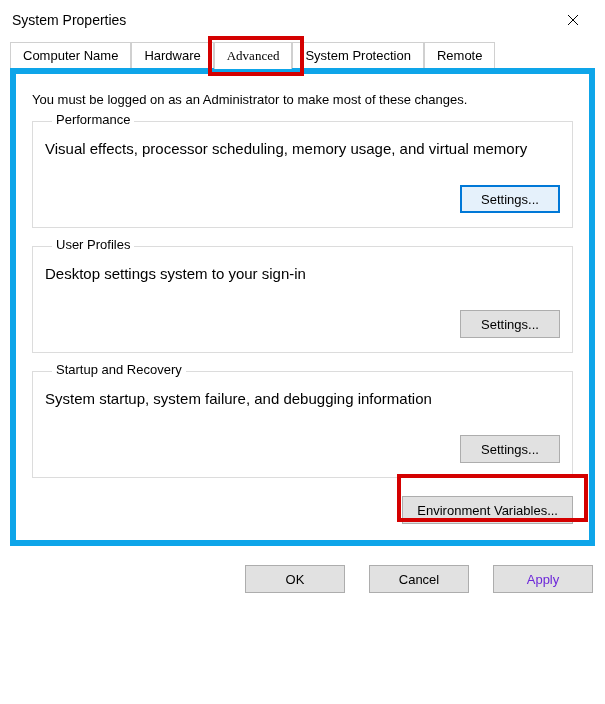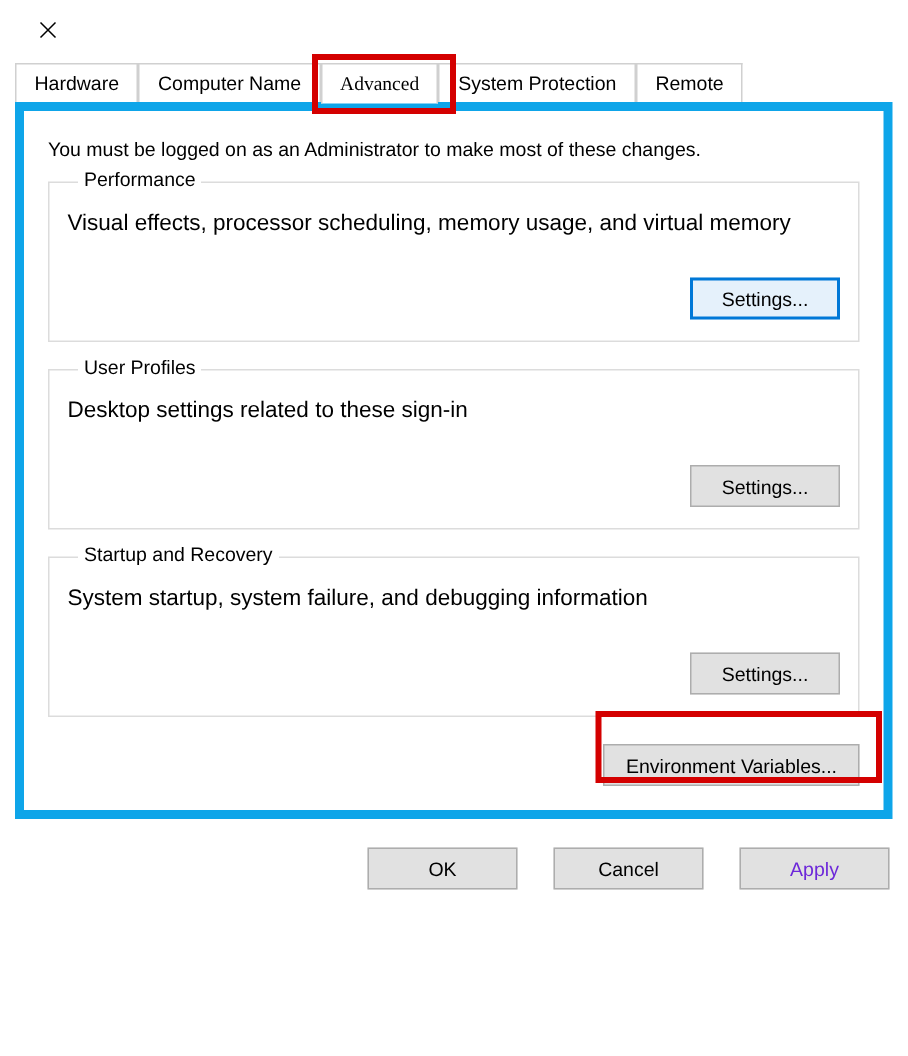--- a/index.html
+++ b/index.html
@@ -125,49 +125,50 @@
       position: absolute;
       border: 4px solid #d40000;
       pointer-events: none;
       z-index: 10;
     }
   </style>
 </head>
 <body>
 
 <div class="titlebar">
+  <div class="title">System Properties</div>
   <div class="close-btn">
     <svg viewBox="0 0 12 12">
         <path d="M1 1 L11 11 M11 1 L1 11" stroke="#000" stroke-width="1" fill="none"></path>
       </svg>
   </div>
 </div>
 
 <div class="tabs">
+  <div class="tab">Computer Name</div>
   <div class="tab">Hardware</div>
-  <div class="tab">Computer Name</div>
   <div class="tab active" id="tab-advanced">Advanced</div>
   <div class="tab">System Protection</div>
   <div class="tab">Remote</div>
 </div>
 
 <div class="tab-content-wrapper">
   <div class="notice">You must be logged on as an Administrator to make most of these changes.</div>
 
   <div class="groupbox">
     <div class="legend">Performance</div>
     <div class="desc">Visual effects, processor scheduling, memory usage, and virtual memory</div>
     <div class="btn-row">
       <button class="win-btn focused">Settings...</button>
     </div>
   </div>
 
   <div class="groupbox">
     <div class="legend">User Profiles</div>
-    <div class="desc">Desktop settings related to these sign-in</div>
+    <div class="desc">Desktop settings system to your sign-in</div>
     <div class="btn-row">
       <button class="win-btn">Settings...</button>
     </div>
   </div>
 
   <div class="groupbox">
     <div class="legend">Startup and Recovery</div>
     <div class="desc">System startup, system failure, and debugging information</div>
     <div class="btn-row">
       <button class="win-btn">Settings...</button>

